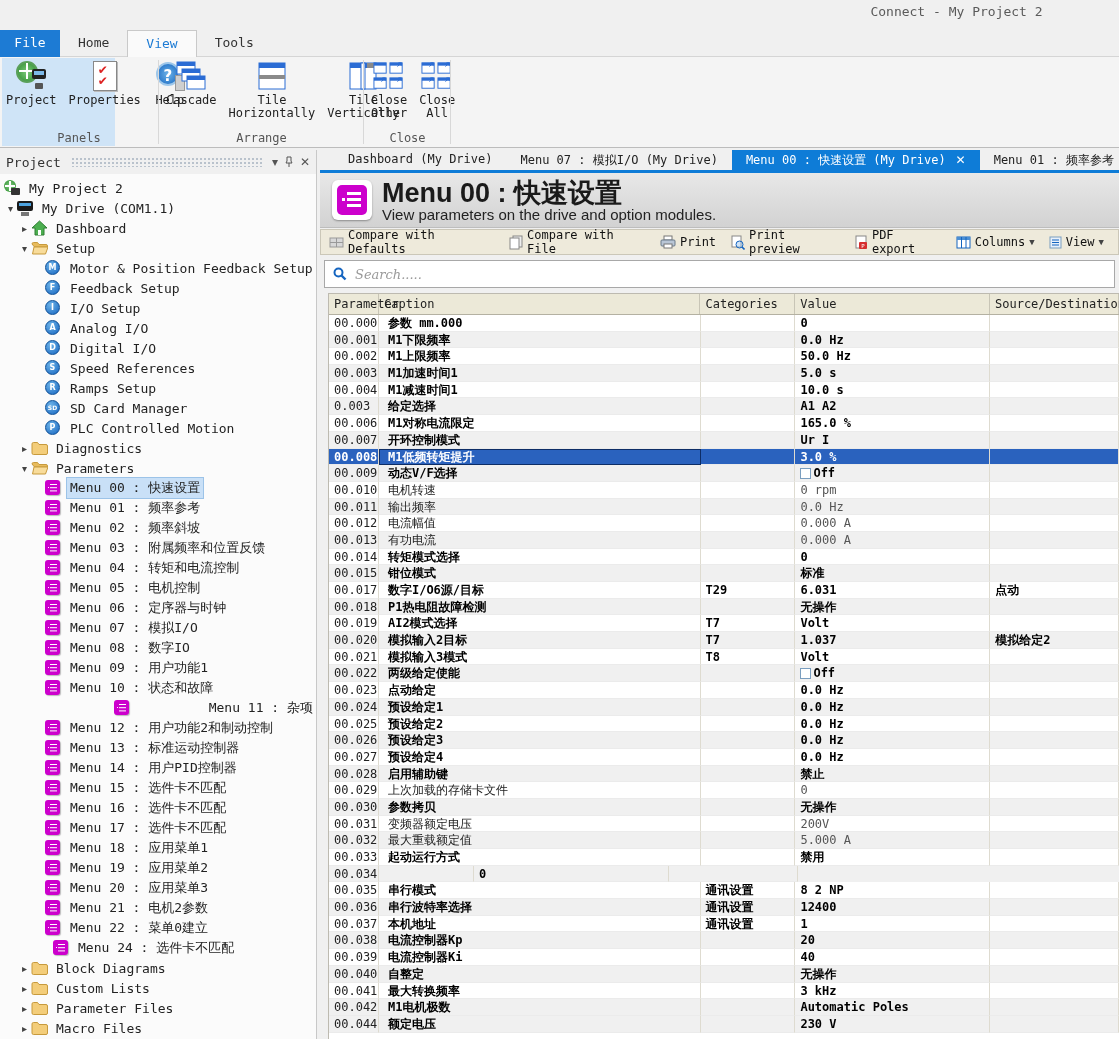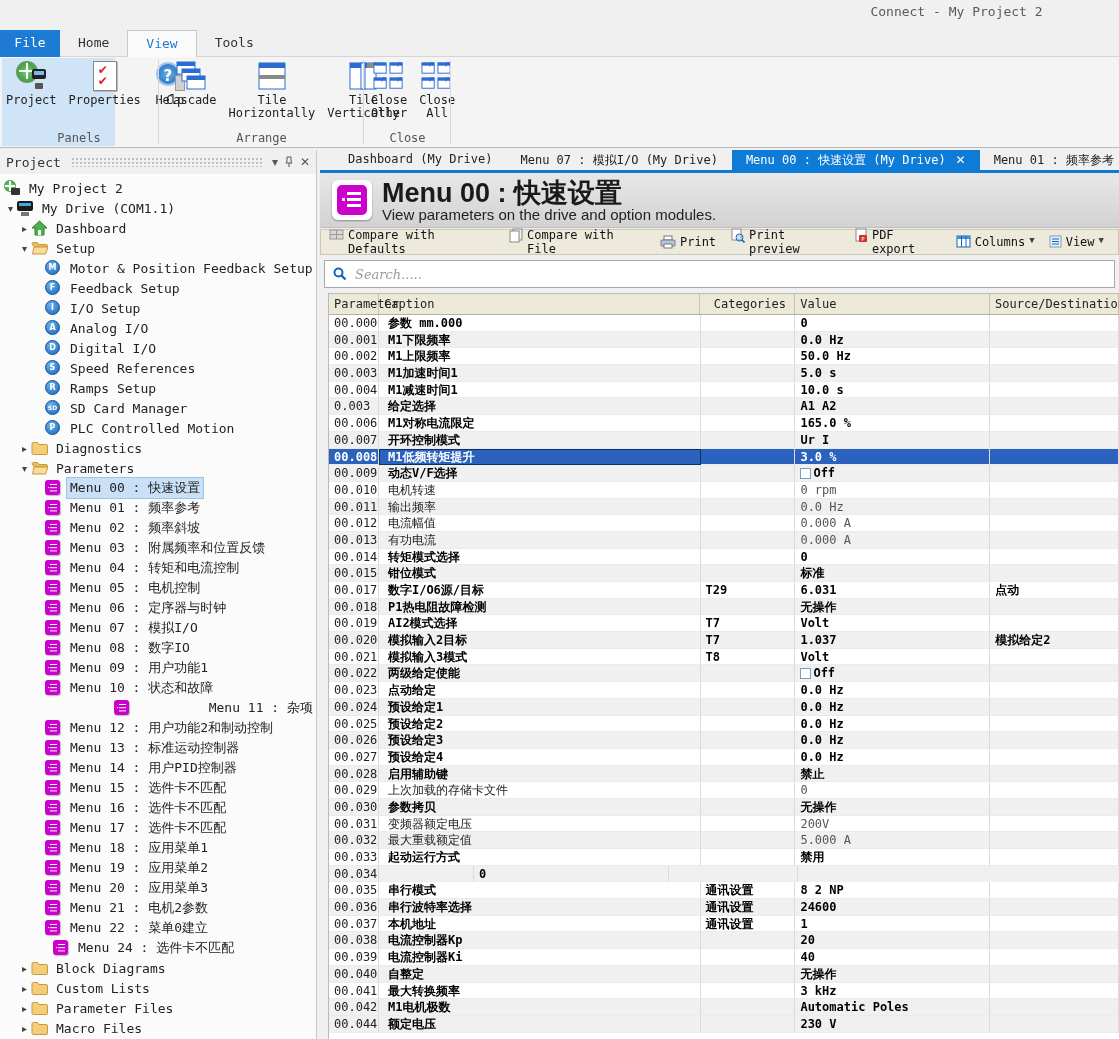--- a/index.html
+++ b/index.html
@@ -46,21 +46,21 @@
   .dtab.active { background:#0e7cd7; color:#fff; }
   .dtab .x { margin-left:10px; font-family:"DejaVu Sans", sans-serif; }
   .doc-tab-strip { position:absolute; left:2px; top:22px; width:799px; height:3px; background:#0e7cd7; }
 
   .doc-header { position:absolute; left:2px; top:25px; width:799px; height:55px; background:linear-gradient(#e8e8e8,#d2d2d2); border-bottom:1px solid #bdbdbd; }
   .dh-icon { position:absolute; left:12px; top:7px; width:40px; height:40px; background:#fff; border-radius:6px; box-shadow:0 1px 2px rgba(0,0,0,.35); display:flex; align-items:center; justify-content:center; }
   .dh-title { position:absolute; left:62px; top:2px; font-family:"Liberation Sans", sans-serif; font-size:27px; font-weight:bold; color:#1a1a1a; }
   .dh-sub { position:absolute; left:62px; top:33px; font-family:"Liberation Sans", sans-serif; font-size:15px; color:#222; }
 
   .toolbar { position:absolute; left:2px; top:81px; width:799px; height:26px; background:#eeeadb; border:1px solid #cbc7b8; display:flex; align-items:center; padding-left:8px; }
-  .tbtn { display:flex; margin-right:14px; font-size:12px; color:#111; }
+  .tbtn { display:flex; align-items:center; margin-right:14px; font-size:12px; color:#111; }
   .tbtn .tic { margin-right:4px; display:flex; }
   .tbtn .dd { margin-left:4px; font-size:9px; color:#444; }
 
   .searchbox { position:absolute; left:6px; top:112px; width:791px; height:28px; background:#fff; border:1px solid #a8a8a8; display:flex; align-items:center; padding-left:8px; }
   .searchbox .ph { color:#9a9a9a; font-style:italic; font-size:13px; margin-left:8px; font-family:"DejaVu Serif", serif; }
 
   
   .ptable { position:absolute; left:10px; top:145px; width:791px; height:746px; background:#fff; border-left:1px solid #bdbab0; overflow:hidden; }
   .thead { display:flex; height:22px; background:#ece9d8; border-top:1px solid #bdbab0; border-bottom:1px solid #b4b1a2; }
   .th { font-size:12px; color:#222; padding:3px 0 0 5px; border-right:1px solid #c8c5b6; }
@@ -730,21 +730,21 @@
           <line x1="8.5" y1="8.5" x2="12.5" y2="12.5" stroke="#1565c0" stroke-width="2.4"></line>
         </svg>
       </span>
     <span class="ph">Search.....</span>
   </div>
 
   <div class="ptable">
     <div class="thead" id="thead">
         <div class="th" style="width: 50px;">Parameter</div>
         <div class="th" style="width: 322px;">Caption</div>
-        <div class="th" style="width: 95px; text-align: center;">Categories</div>
+        <div class="th" style="width: 95px;">Categories</div>
         <div class="th" style="width: 195px;">Value</div>
         <div class="th" style="width: 129px;">Source/Destination</div>
       </div>
     <div id="tbody">
         <div class="trow bold">
           <div class="td par" style="width:50px">00.000</div>
           <div class="td cap" style="width:322px">参数 mm.000</div>
           <div class="td cat" style="width:95px"></div>
           <div class="td val" style="width:195px">0</div>
           <div class="td src" style="width:129px"></div>
@@ -983,21 +983,21 @@
           <div class="td par" style="width:50px">00.035</div>
           <div class="td cap" style="width:322px">串行模式</div>
           <div class="td cat" style="width:95px">通讯设置</div>
           <div class="td val" style="width:195px">8 2 NP</div>
           <div class="td src" style="width:129px"></div>
         </div>
         <div class="trow alt bold">
           <div class="td par" style="width:50px">00.036</div>
           <div class="td cap" style="width:322px">串行波特率选择</div>
           <div class="td cat" style="width:95px">通讯设置</div>
-          <div class="td val" style="width:195px">24600</div>
+          <div class="td val" style="width:195px">12400</div>
           <div class="td src" style="width:129px"></div>
         </div>
         <div class="trow bold">
           <div class="td par" style="width:50px">00.037</div>
           <div class="td cap" style="width:322px">本机地址</div>
           <div class="td cat" style="width:95px">通讯设置</div>
           <div class="td val" style="width:195px">1</div>
           <div class="td src" style="width:129px"></div>
         </div>
         <div class="trow alt bold">

